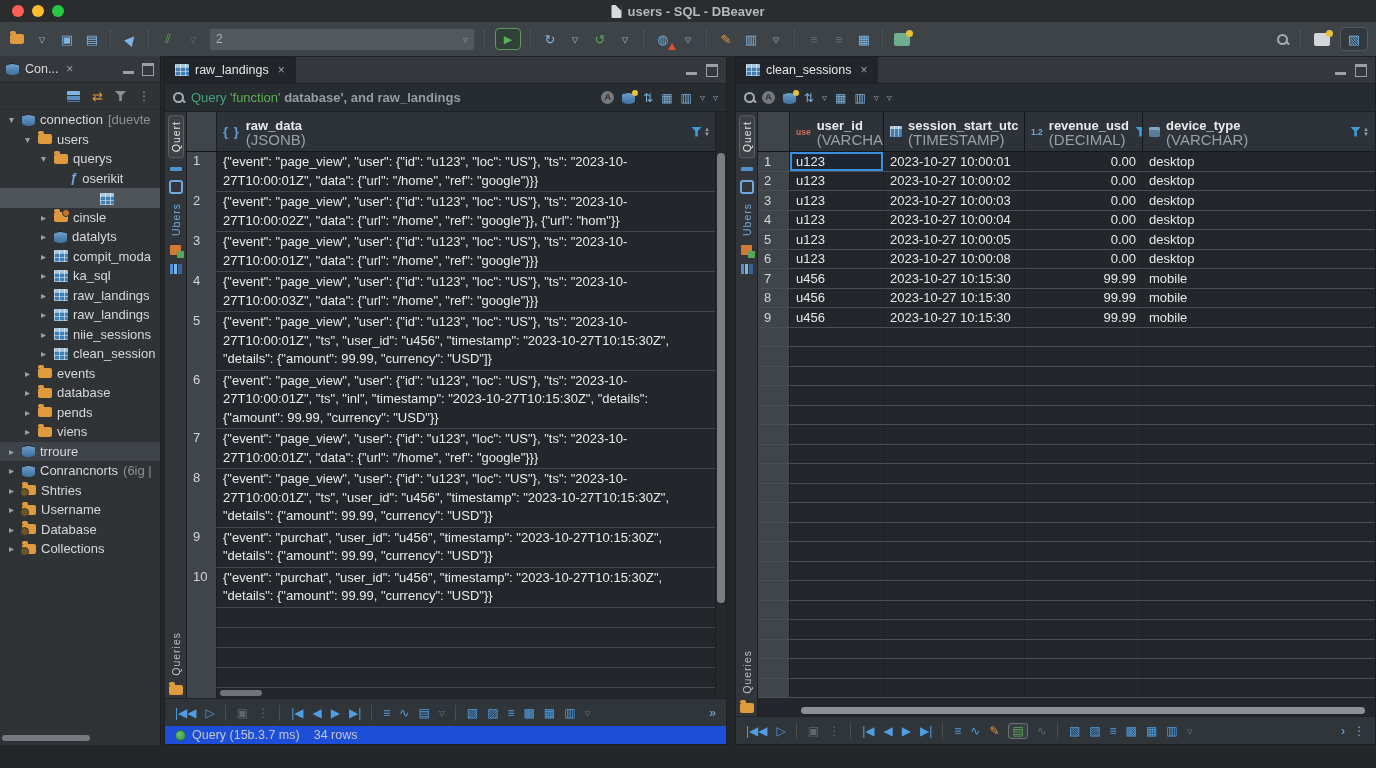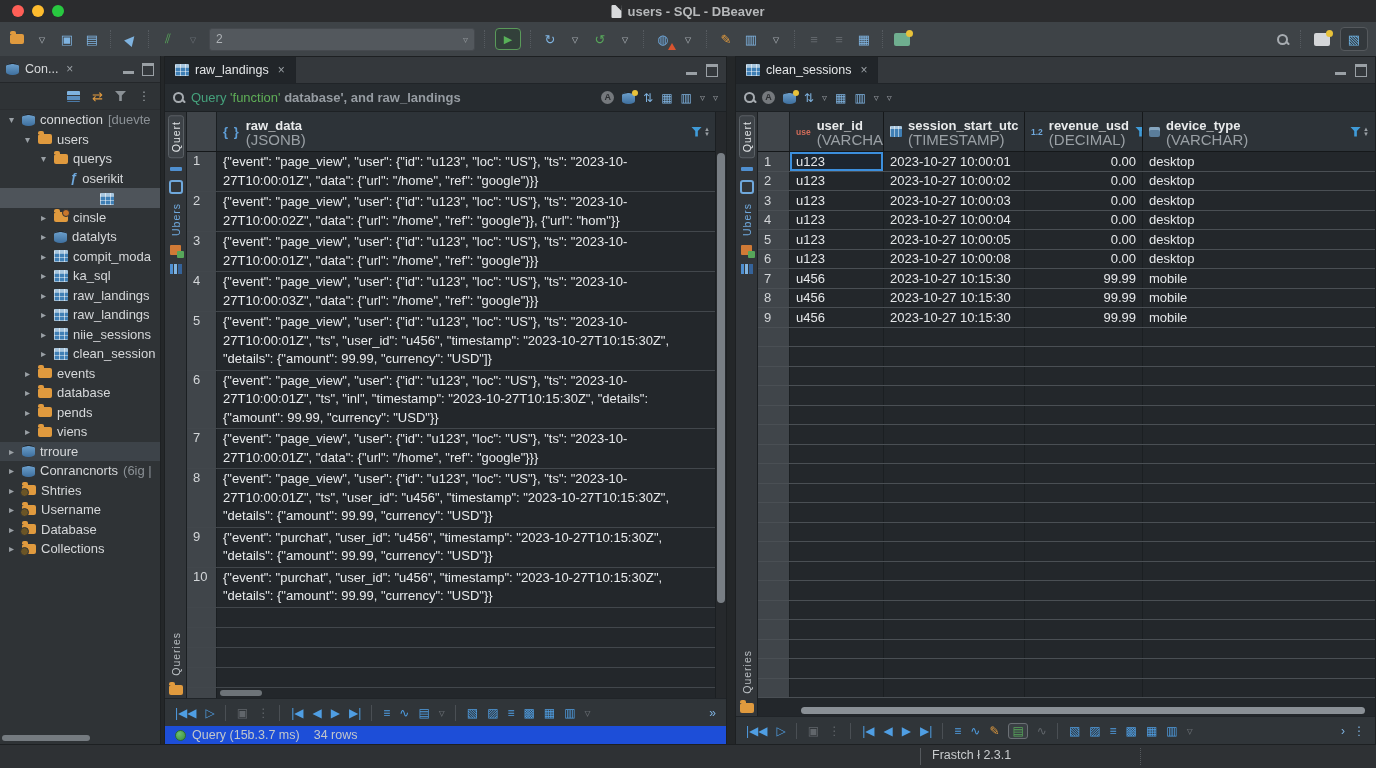--- a/index.html
+++ b/index.html
@@ -824,19 +824,14 @@
       <span>▦</span>
       <span>▥</span>
       <span class="dim">▿</span>
       <span class="right">
         <span>›</span>
         <span>⋮</span>
       </span>
     </div>
   </div>
 
-  <div class="statusbar">
-    <span class="sbsep s1"></span>
-    <span class="txt">Frastch ł 2.3.1</span>
-    <span class="sbsep s2"></span>
-  </div>
 
 </div>
 
 </body></html>

